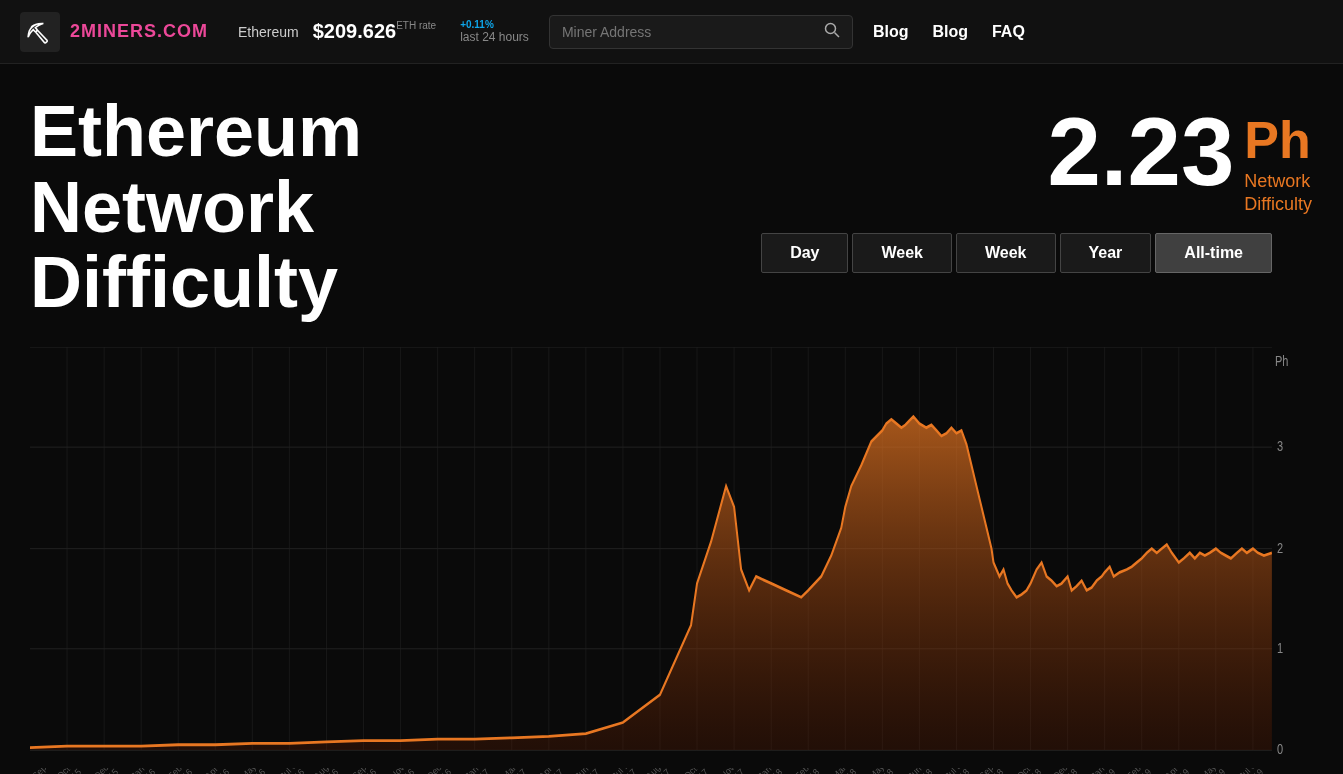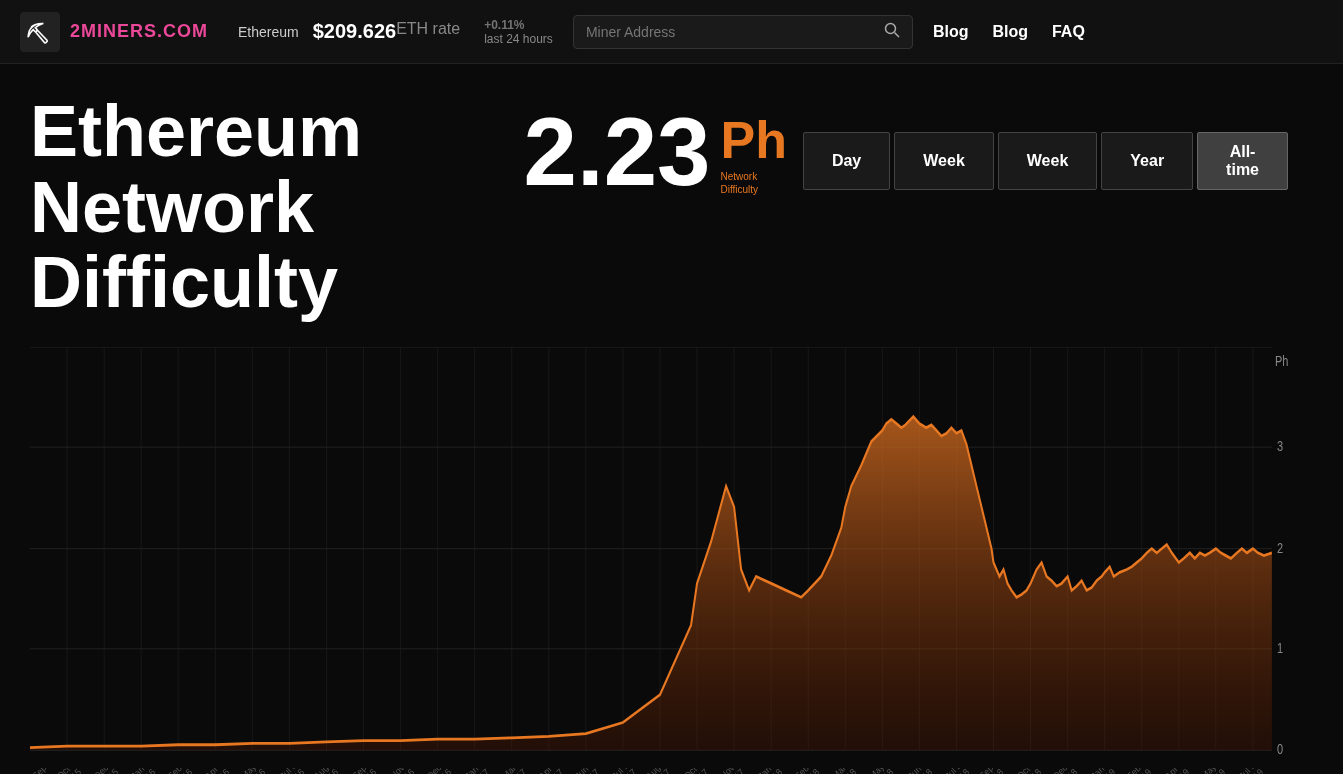--- a/index.html
+++ b/index.html
@@ -41,45 +41,45 @@
       display: flex;
       flex-direction: row;
       margin-right: 16px;
     }
     .eth-price-value {
       font-size: 20px;
       font-weight: bold;
       color: #fff;
     }
     .eth-rate-label {
-      font-size: 16px;
+      font-size: 10px;
       color: #888;
     }
     .eth-change-area {
       display: flex;
       flex-direction: column;
       margin-right: auto;
     }
     .eth-change-value {
-      font-size: 12px;
+      font-size: 10px;
       font-weight: bold;
-      color: #737373;
+      color: #0ea5e9;
     }
     .eth-change-label {
       font-size: 12px;
       color: #888;
     }
     .search-area {
       display: flex;
       align-items: center;
       background: #1a1a1a;
       border: 1px solid #333;
       border-radius: 4px;
       padding: 6px 12px;
-      width: 340px;
+      width: 304px;
       margin-right: 20px;
     }
     .search-input {
       background: transparent;
       border: none;
       outline: none;
       color: #aaa;
       font-size: 14px;
       flex: 1;
     }
@@ -142,33 +142,33 @@
       flex-direction: column;
       padding-top: 10px;
     }
     .difficulty-unit {
       font-size: 52px;
       font-weight: 900;
       color: #e87722;
       line-height: 1;
     }
     .difficulty-label {
-      font-size: 10px;
+      font-size: 18px;
       color: #e87722;
       line-height: 1.3;
       margin-top: 4px;
     }
 
     
     .time-filters {
       display: flex;
       gap: 4px;
       justify-content: flex-end;
       margin-bottom: 10px;
-      margin-right: 24px;
+      margin-right: 40px;
     }
     .time-btn {
       background: #1a1a1a;
       border: 1px solid #444;
       color: #fff;
       padding: 10px 28px;
       font-size: 16px;
       font-weight: bold;
       cursor: pointer;
       border-radius: 2px;
@@ -230,21 +230,21 @@
     <a href="#" class="nav-link">Blog</a>
     <a href="#" class="nav-link">FAQ</a>
   </nav>
 </header>
 
 <div class="main-content">
   <div class="top-section">
 
     <h1 class="page-title">Ethereum Network Difficulty</h1>
 
-    <div style="display:flex;flex-direction:row;align-items:flex-end;gap:16px;">
+    <div style="display:flex;flex-direction:column;align-items:flex-end;gap:16px;">
       <div class="difficulty-display">
         <span class="difficulty-number">2.23</span>
         <div class="difficulty-unit-area">
           <span class="difficulty-unit">Ph</span>
           <span class="difficulty-label">Network<br>Difficulty</span>
         </div>
       </div>
 
       <div class="time-filters">
         <button class="time-btn">Day</button>

